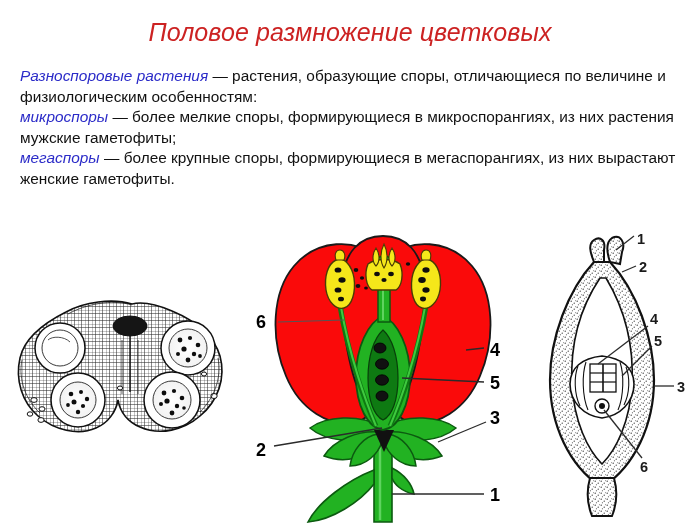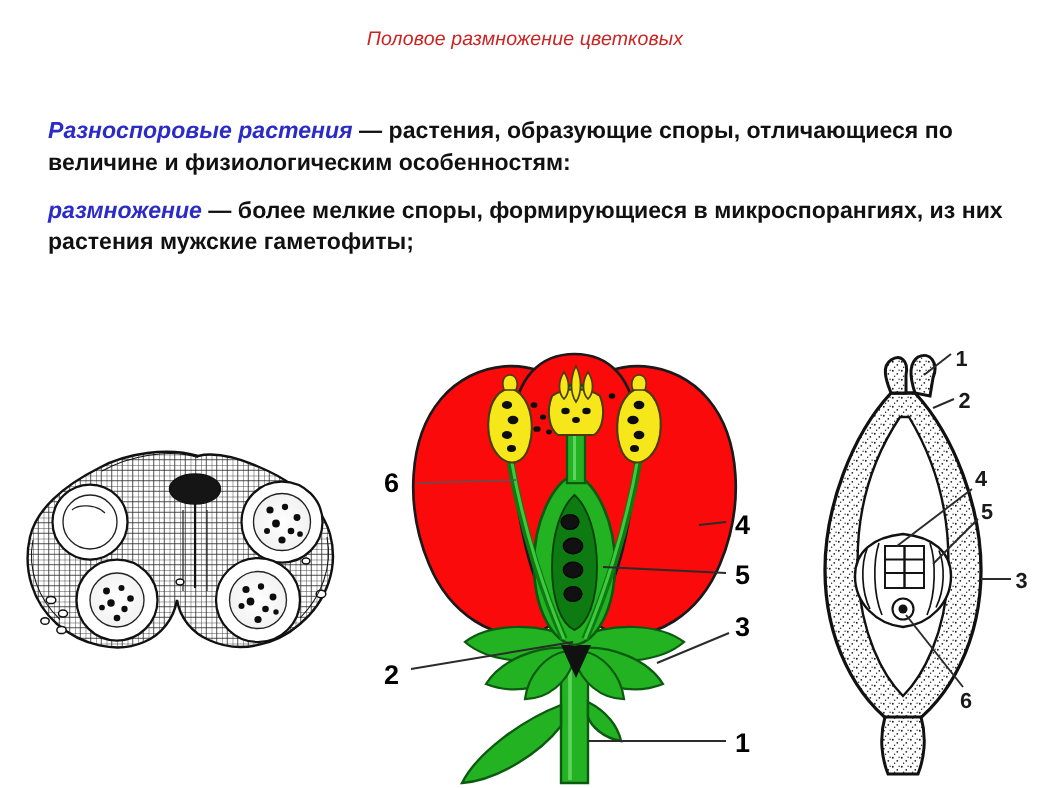--- a/index.html
+++ b/index.html
@@ -23,41 +23,40 @@
     background: #ffffff;
   }
 
   
   .slide-title {
     position: absolute;
     left: 0;
     top: 18px;
     width: 700px;
     text-align: center;
-    font-size: 13px;
+    font-size: 25px;
     font-style: italic;
     font-weight: 400;
     color: #cc2222;
     letter-spacing: 0.1px;
     white-space: nowrap;
   }
 
   
   .body-text {
     position: absolute;
     left: 20px;
     top: 66px;
     width: 672px;
     font-size: 15.4px;
     line-height: 20.5px;
     color: #111111;
   }
   .body-text p {
-    margin: 12px;
-    font-weight: bold;
+    margin: 0;
   }
   .term {
     color: #2b2bc8;
     font-style: italic;
   }
 
   
   .figures {
     position: absolute;
     left: 0;
@@ -103,21 +102,22 @@
 </style>
 </head>
 <body>
 
 <div class="slide">
 
   <div class="slide-title">Половое размножение цветковых</div>
 
   <div class="body-text">
     <p><span class="term">Разноспоровые растения</span><span> — растения, образующие споры, отличающиеся по величине и физиологическим особенностям:</span></p>
-    <p><span class="term">размножение</span><span> — более мелкие споры, формирующиеся в микроспорангиях, из них растения мужские гаметофиты;</span></p>
+    <p><span class="term">микроспоры</span><span> — более мелкие споры, формирующиеся в микроспорангиях, из них растения мужские гаметофиты;</span></p>
+    <p><span class="term">мегаспоры</span><span> — более крупные споры, формирующиеся в мегаспорангиях, из них вырастают женские гаметофиты.</span></p>
   </div>
 
   <div class="figures">
 
     <div class="fig fig-anther">
       <svg width="250" height="160" viewBox="0 0 250 160">
         <defs>
           <pattern id="cellwall" width="7" height="7" patternUnits="userSpaceOnUse">
             <rect width="7" height="7" fill="#ffffff"></rect>
             <path d="M0 0 H7 M0 3.5 H7 M0 0 V7 M3.5 0 V7" stroke="#2a2a2a" stroke-width="0.55"></path>

